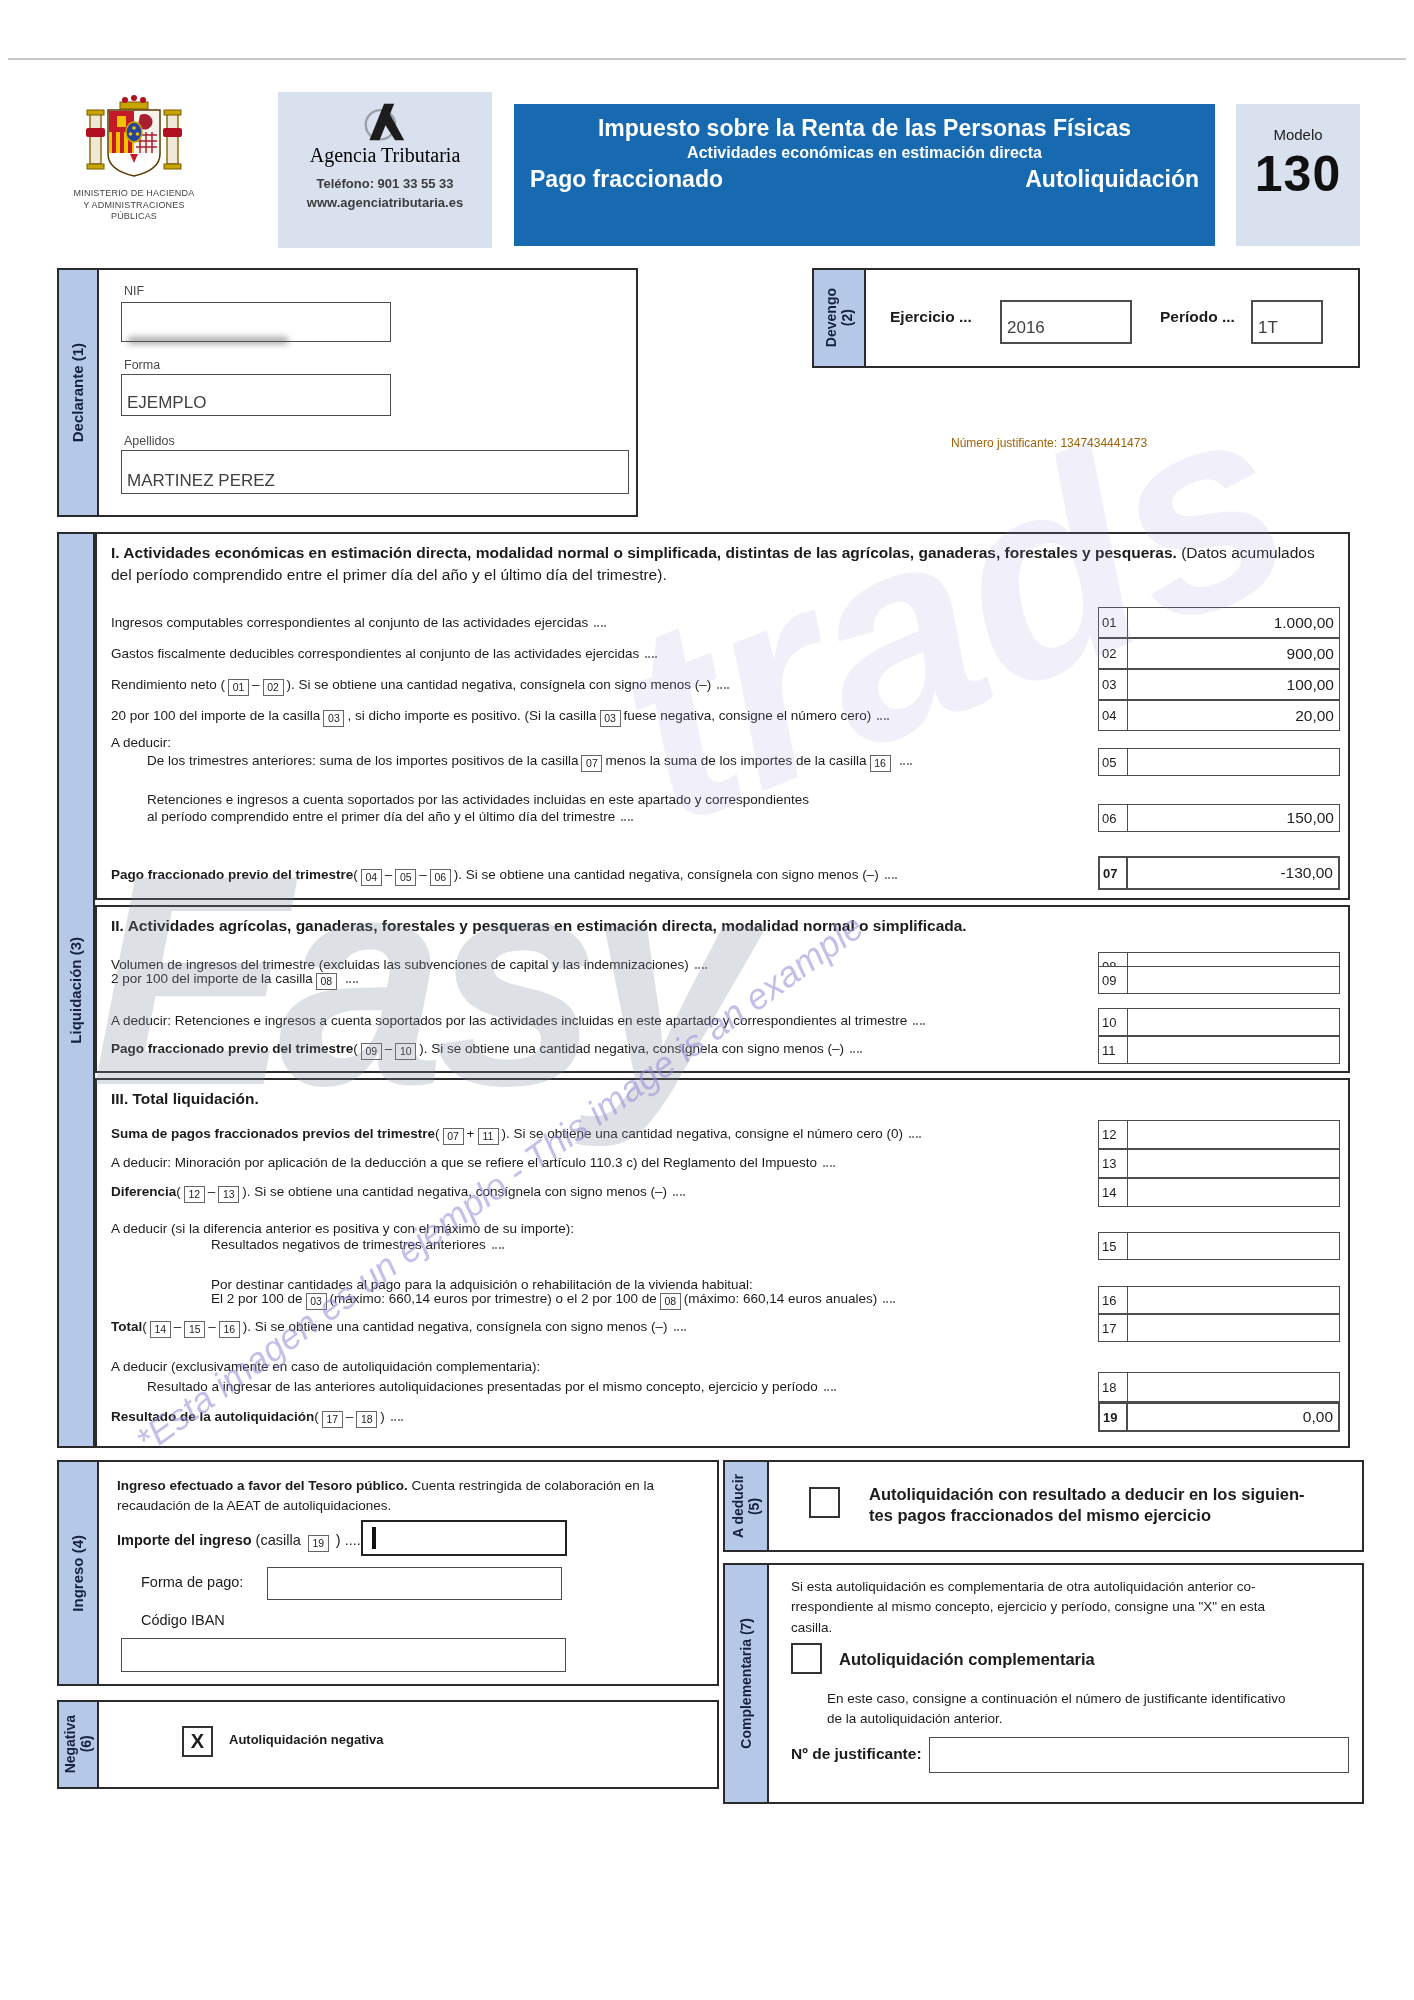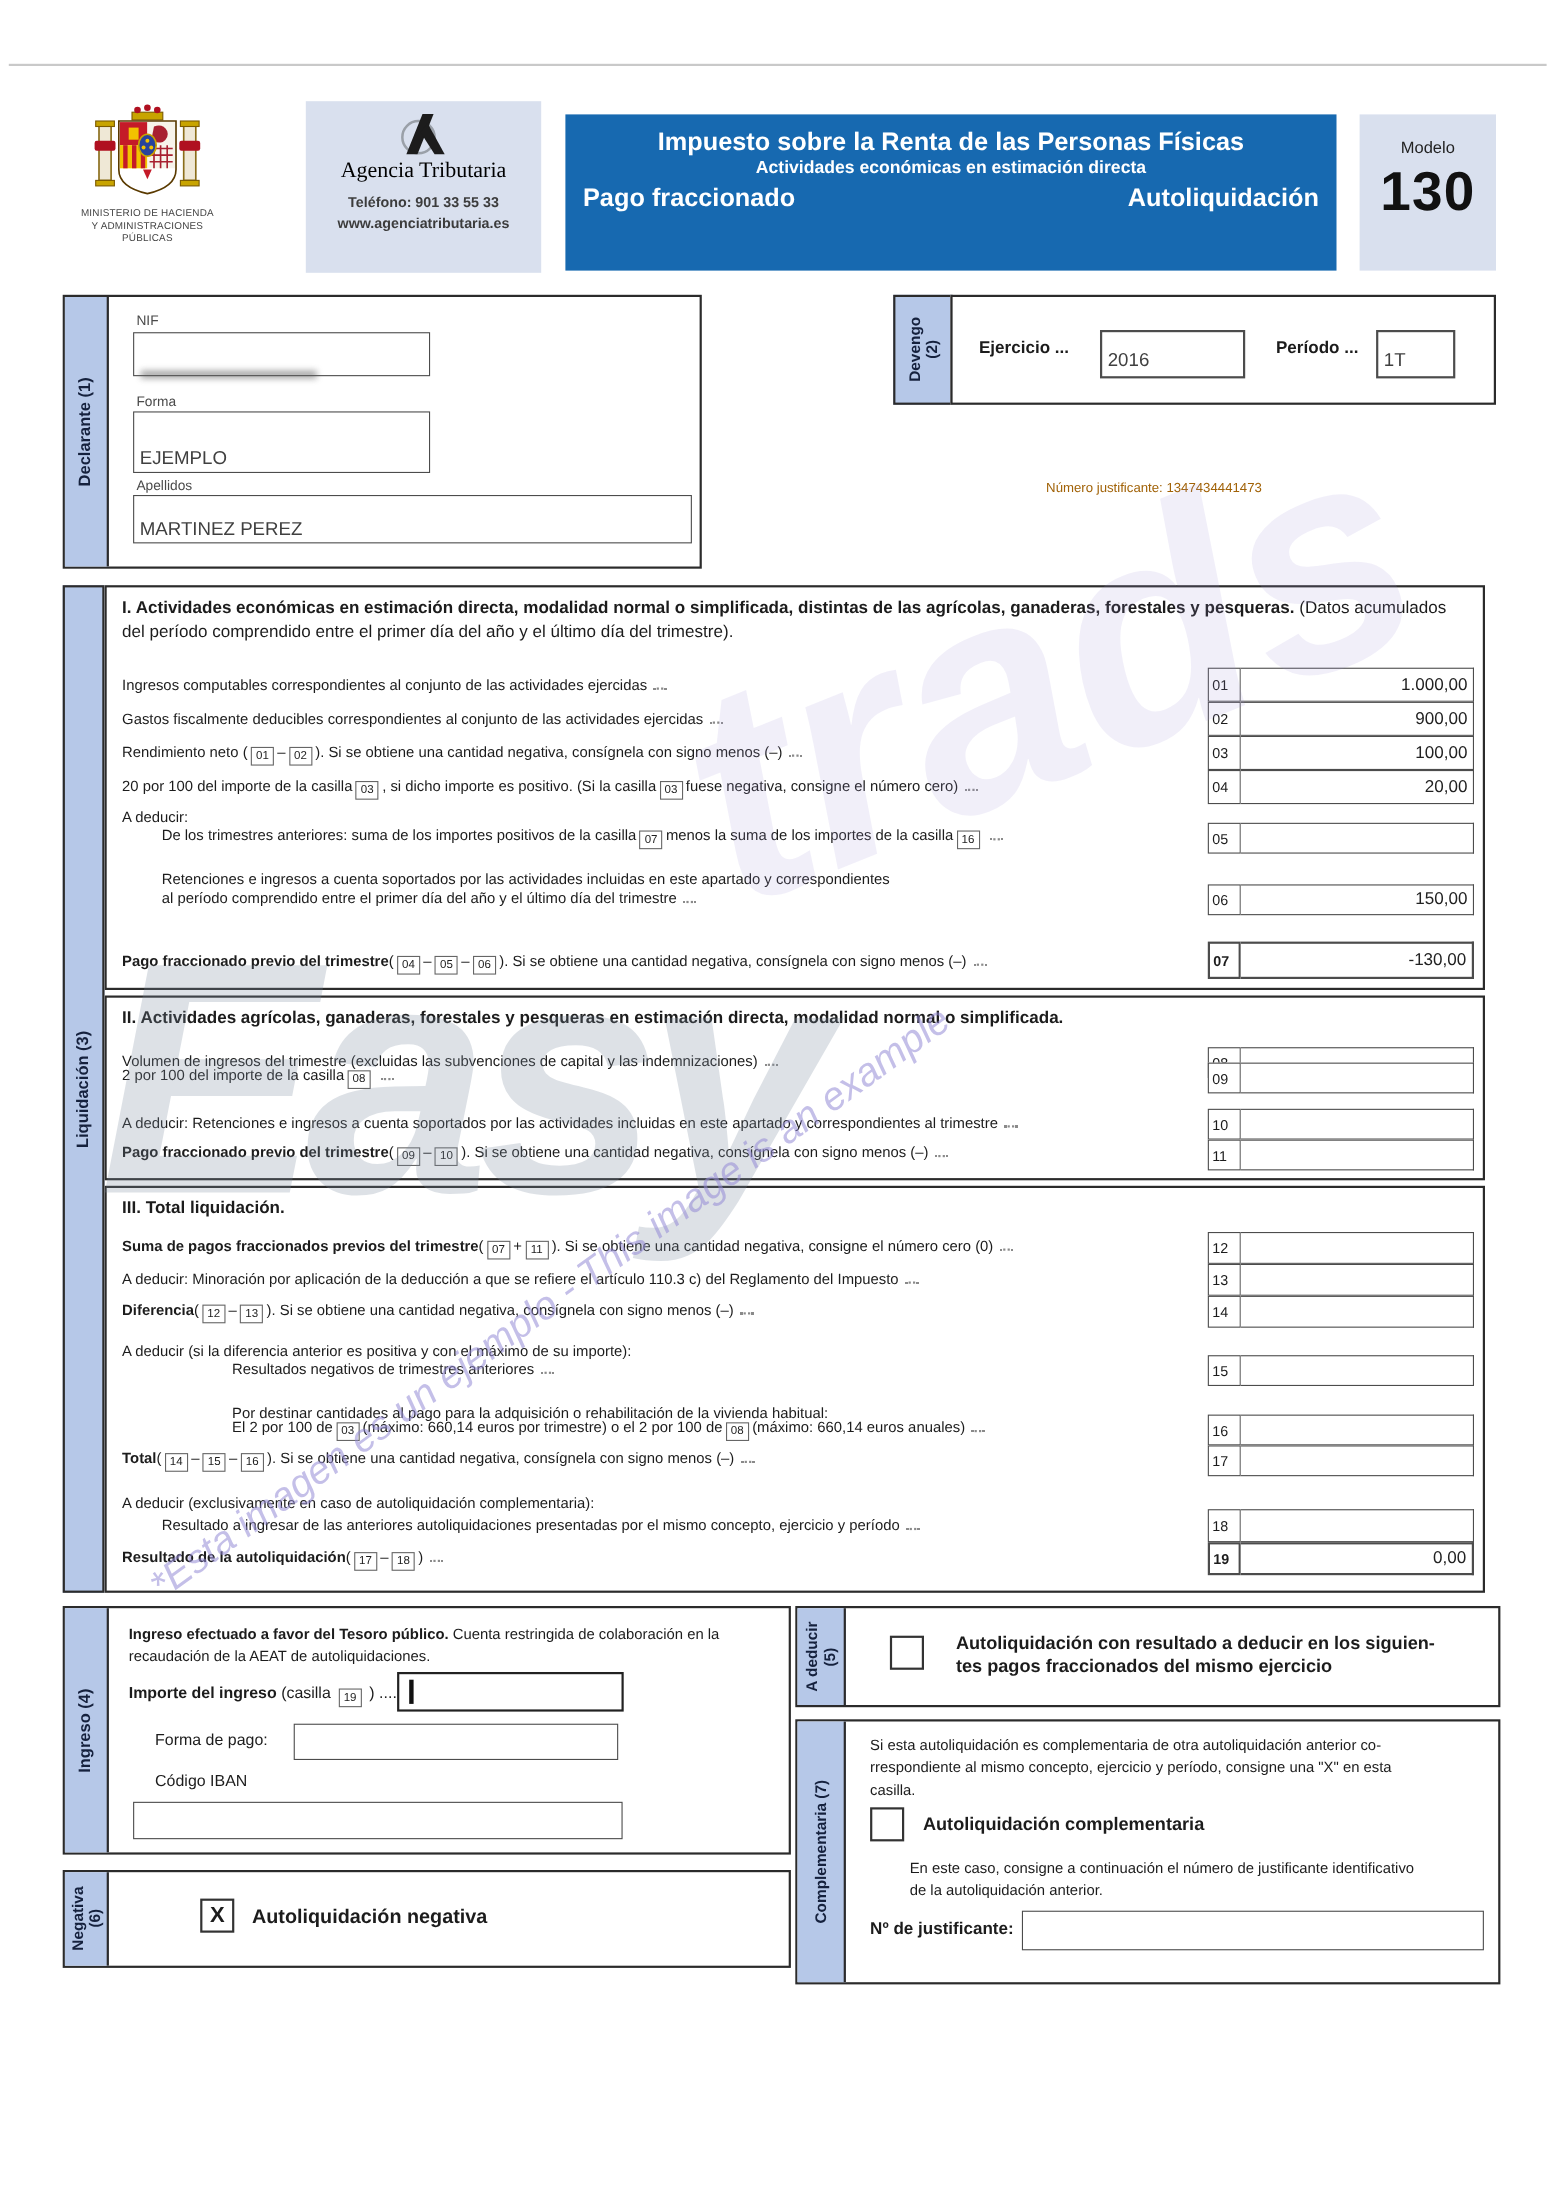--- a/index.html
+++ b/index.html
@@ -140,21 +140,21 @@
     <div class="sidebar" style="width:38px;">
       <div class="vlabel">Declarante (1)</div>
     </div>
     <div class="content">
       <div class="abs flabel" style="left:25px;top:14px;">NIF</div>
       <div class="inputbox" style="left:22px;top:32px;width:270px;height:40px;">
         <span></span>
         <div class="smudge"></div>
       </div>
       <div class="abs flabel" style="left:25px;top:88px;">Forma</div>
-      <div class="inputbox" style="left:22px;top:104px;width:270px;height:56px;">
+      <div class="inputbox" style="left:22px;top:104px;width:270px;height:42px;">
         <span>EJEMPLO</span>
       </div>
       <div class="abs flabel" style="left:25px;top:164px;">Apellidos</div>
       <div class="inputbox" style="left:22px;top:180px;width:508px;height:44px;">
         <span>MARTINEZ PEREZ</span>
       </div>
     </div>
   </div>
 
   <div class="abs sidebar" style="left:812px;top:268px;width:54px;height:100px;border:2px solid #2b2b2b;box-sizing:border-box;">
@@ -564,21 +564,21 @@
 
   <div class="abs frame" style="left:57px;top:1700px;width:658px;height:85px;">
     <div class="sidebar" style="width:38px;">
       <div class="vlabel" style="font-size:14px;">Negativa
 (6)</div>
     </div>
     <div class="content">
       <div class="checkbox" style="left:83px;top:24px;">
         <span>X</span>
       </div>
-      <div class="abs b" style="left:130px;top:30px;font-size:18px;">Autoliquidación negativa</div>
+      <div class="abs b" style="left:130px;top:30px;font-size:13px;">Autoliquidación negativa</div>
     </div>
   </div>
 
   <div class="wm wm-gray">Easy</div>
   <div class="wm wm-purple">trads</div>
   <div class="wm wm-caption">*Esta imagen es un ejemplo - This image is an example</div>
 
 </div>
 
 </body></html>

